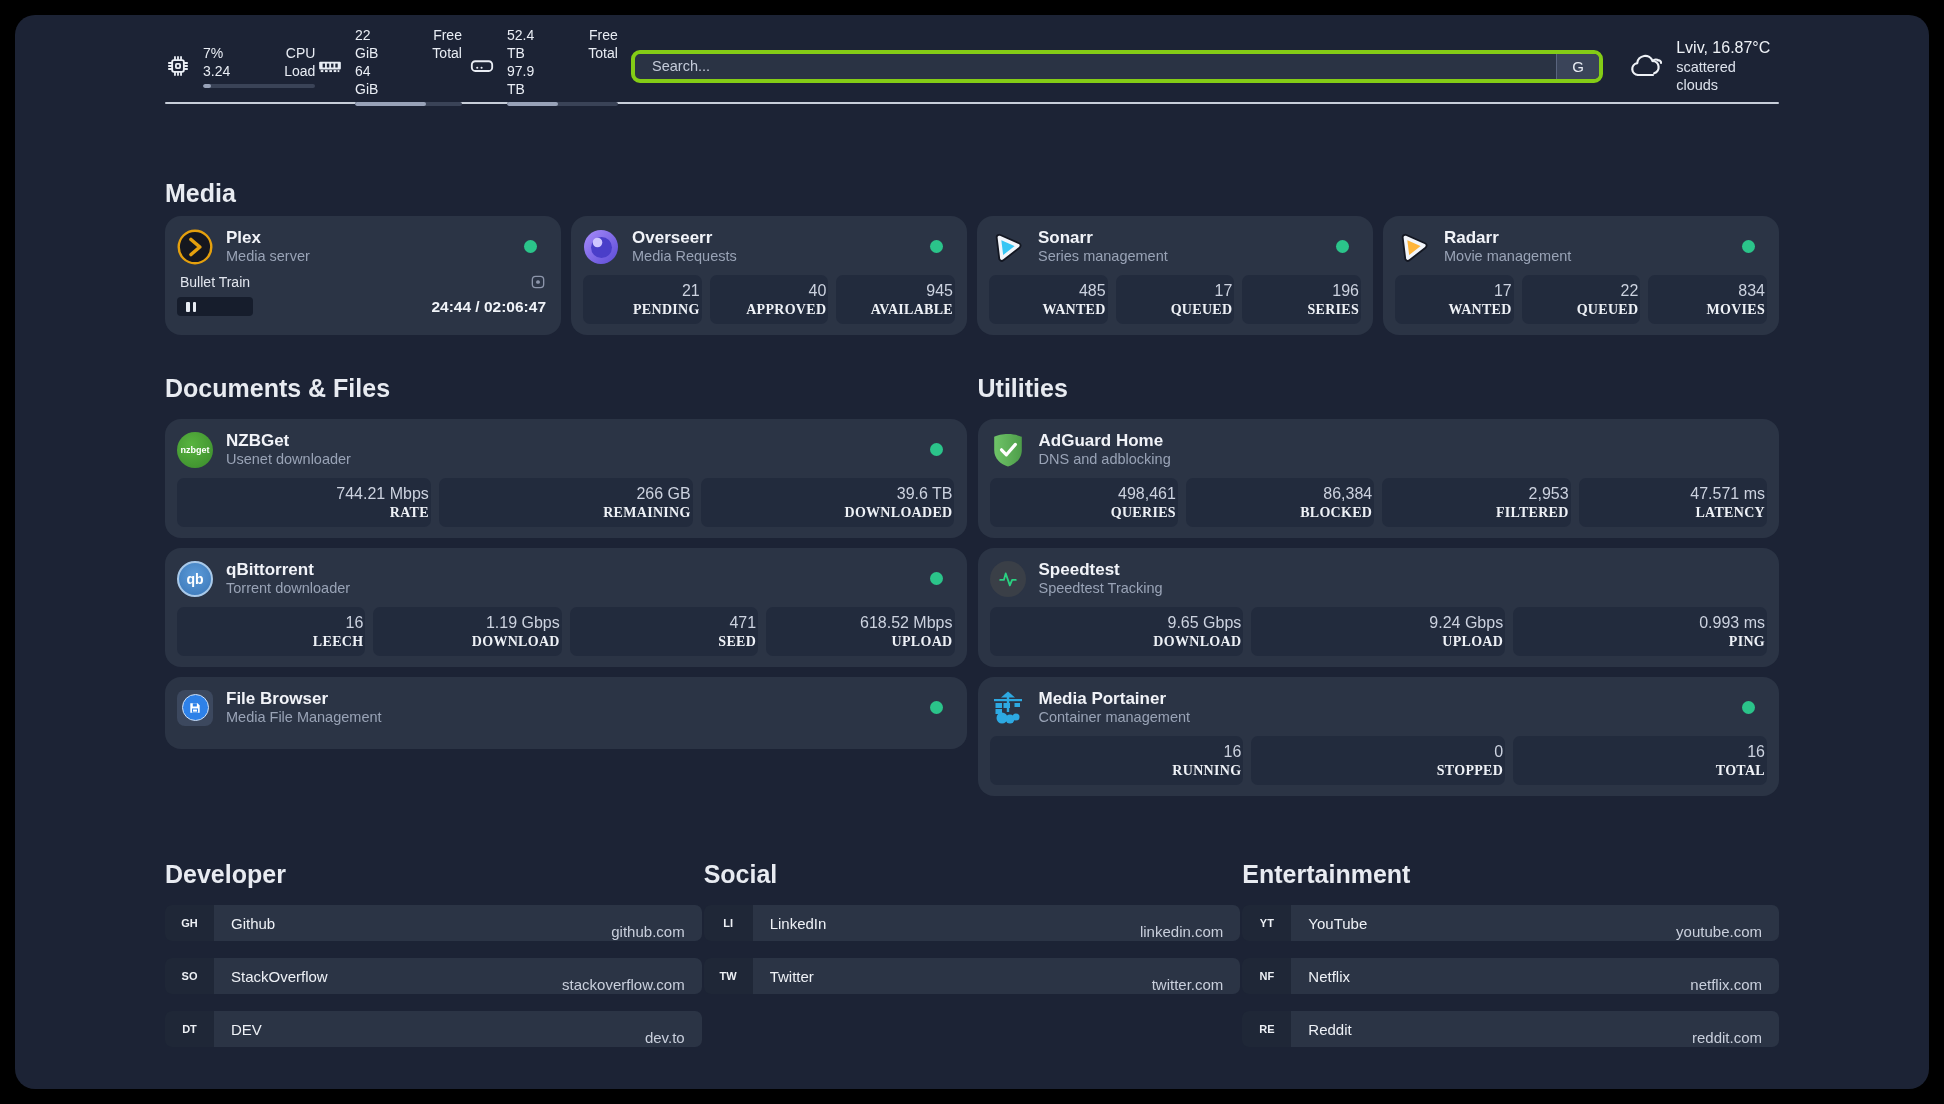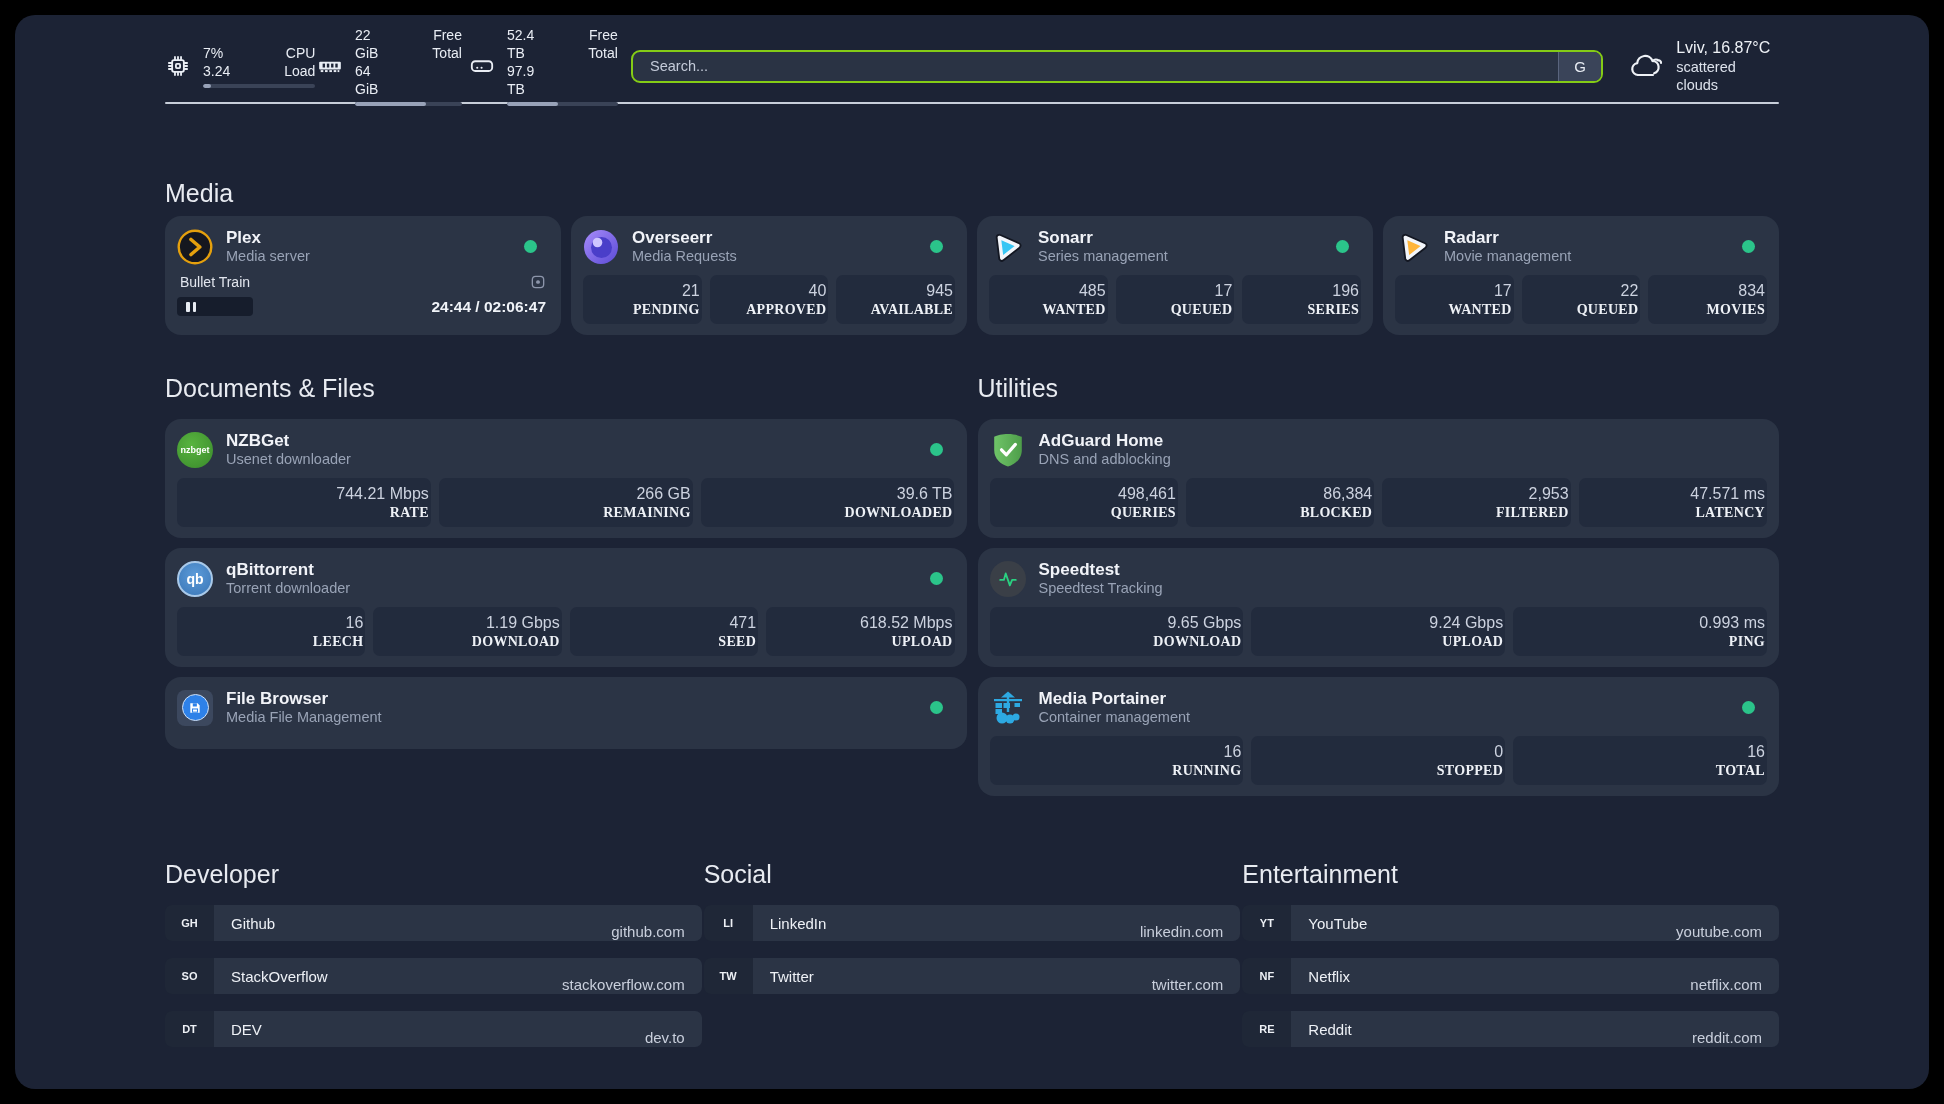--- a/index.html
+++ b/index.html
@@ -16,37 +16,37 @@
   .hicon { width:26px; height:26px; flex:0 0 26px; }
   .hicon svg { width:26px; height:26px; display:block; }
   .hbody { flex:1; display:flex; flex-direction:column; }
   .hrows { display:flex; justify-content:space-between; gap:10px; }
   .hcol { display:flex; flex-direction:column; font-size:14px; line-height:18px; color:#e9edf4; }
   .hlabs { text-align:right;margin-left:44px; }
   .pbar { margin-top:4px; height:4px; border-radius:2px; background:#3a4357; overflow:hidden; }
   .pfill { display:block; height:100%; background:#98a2b8; border-radius:2px; }
 
   .searchwrap { margin-left:34px; width:990px; height:33px; background:#2a3344;
-                border:2px solid #84cc16; border-radius:9px; display:flex; overflow:hidden; }
+                border:4px solid #84cc16; border-radius:9px; display:flex; overflow:hidden; }
   .searchwrap input { flex:1; background:transparent; border:none; outline:none;
                       color:#e4e8f0; font-size:14.5px; padding:0 17px;
                       font-family:"Liberation Sans", sans-serif; }
   .searchwrap input::placeholder { color:#c4cbd9; }
   .gbtn { width:43px; background:#3a4459; border:none; border-left:1px solid #5a657e;
           color:#e9edf4; font-size:15px; cursor:pointer; font-family:"Liberation Sans", sans-serif; }
 
   .weather { display:flex; align-items:center; gap:13px; margin-left:26px; }
   .wicon svg { width:34px; height:30px; display:block; }
   .wtemp { font-size:16px; color:#eef1f6; line-height:20px; }
   .wcond { font-size:14.5px; color:#dde2ec; line-height:18px; }
 
   .divider { margin-top:15px; height:2px; background:#c7ced9; border-radius:1px; }
 
   
-  h2.sect { font-size:25px; font-weight:400; color:#e8ebf1; line-height:30px; }
+  h2.sect { font-size:25px; font-weight:700; color:#e8ebf1; line-height:30px; }
   .media-title { margin-top:74px; }
   .media-grid { margin-top:8px; display:grid; grid-template-columns:repeat(4,1fr); gap:10px; }
 
   .card { background:#2b3445; border-radius:16px; padding:12px; height:119px; }
   .card.short { height:72px; }
   .card-head { display:flex; align-items:center; gap:13px; }
   .app-icon { width:36px; height:36px; flex:0 0 36px; display:flex; align-items:center; justify-content:center; }
   .app-icon svg { width:36px; height:36px; display:block; }
   .app-meta { display:flex; flex-direction:column; }
   .app-name { font-size:17px; font-weight:700; color:#f1f3f8; line-height:20px; }

